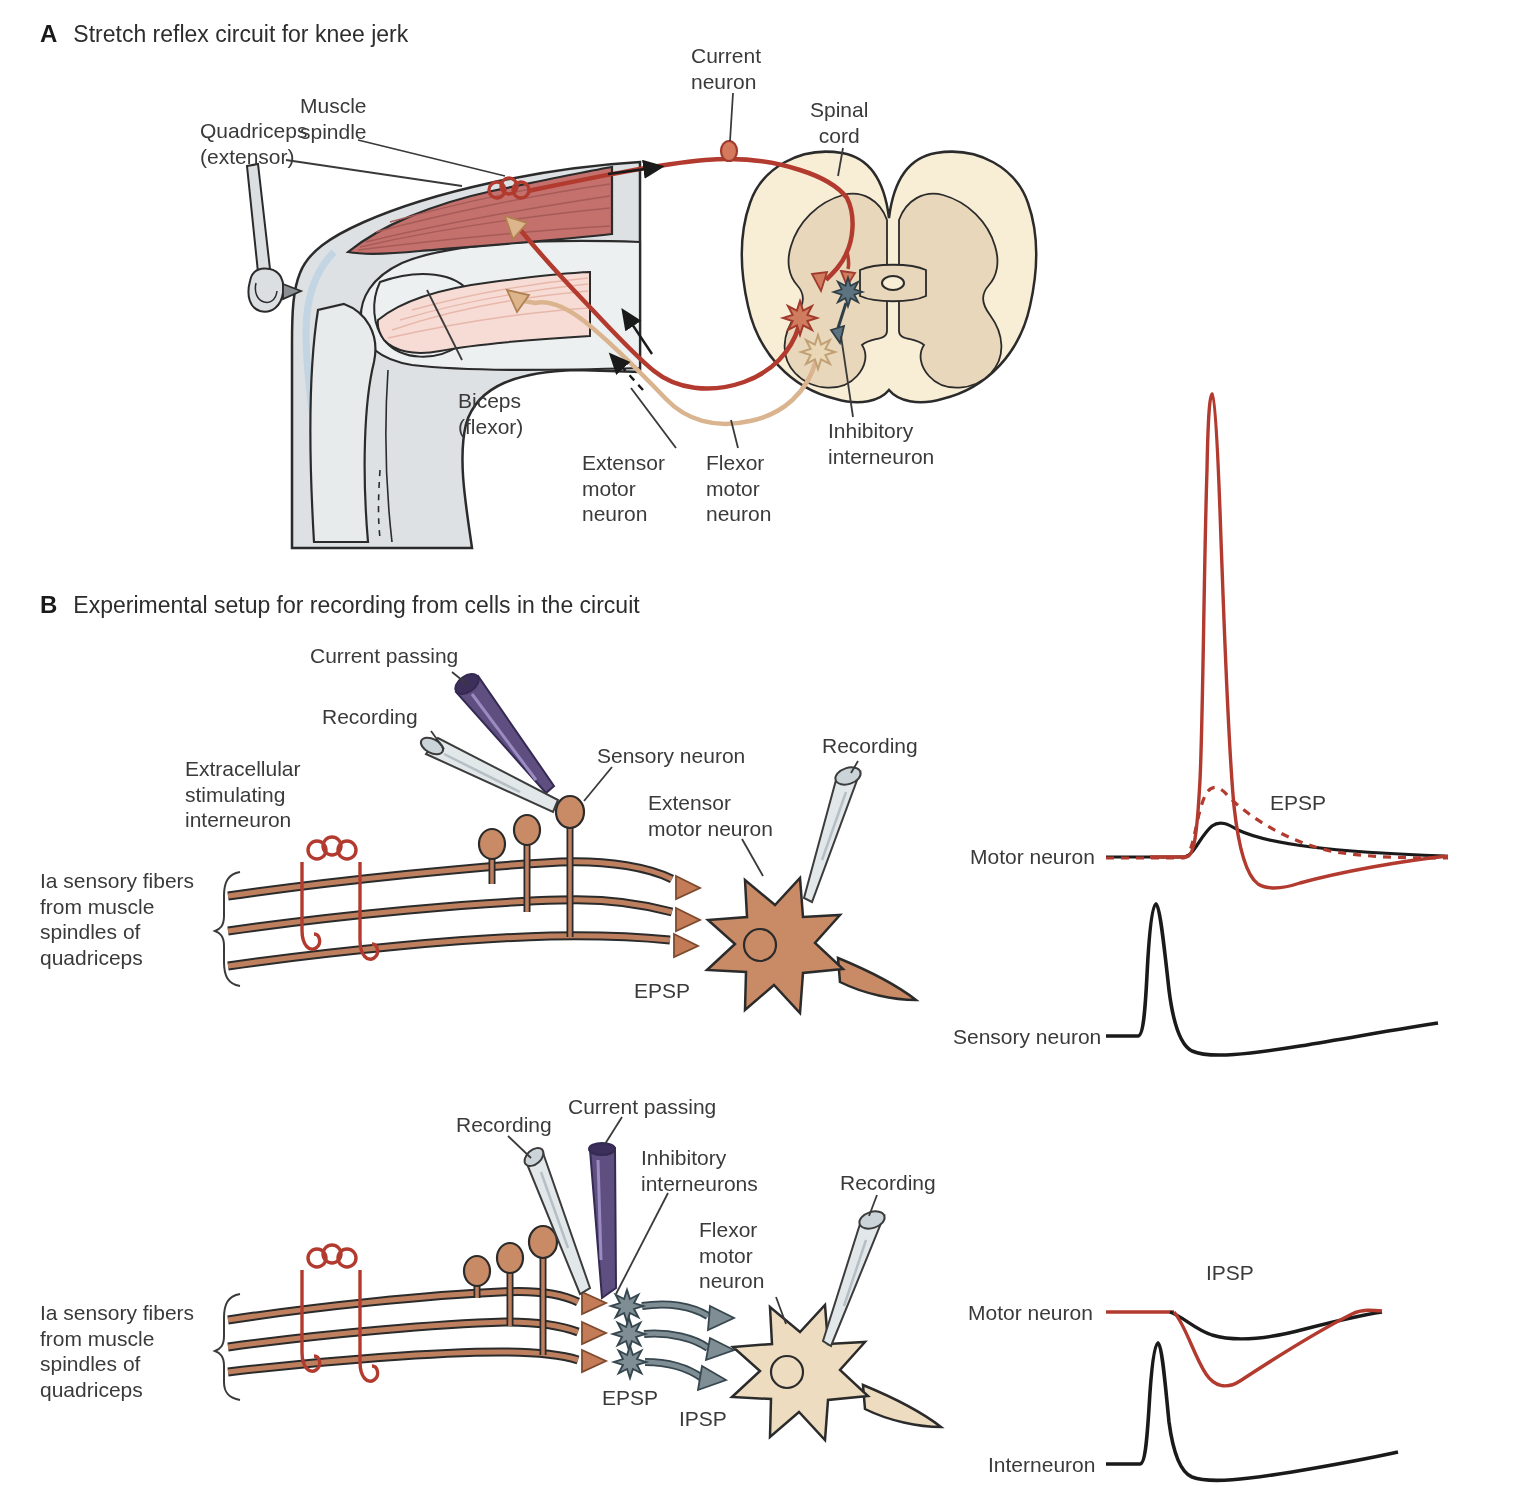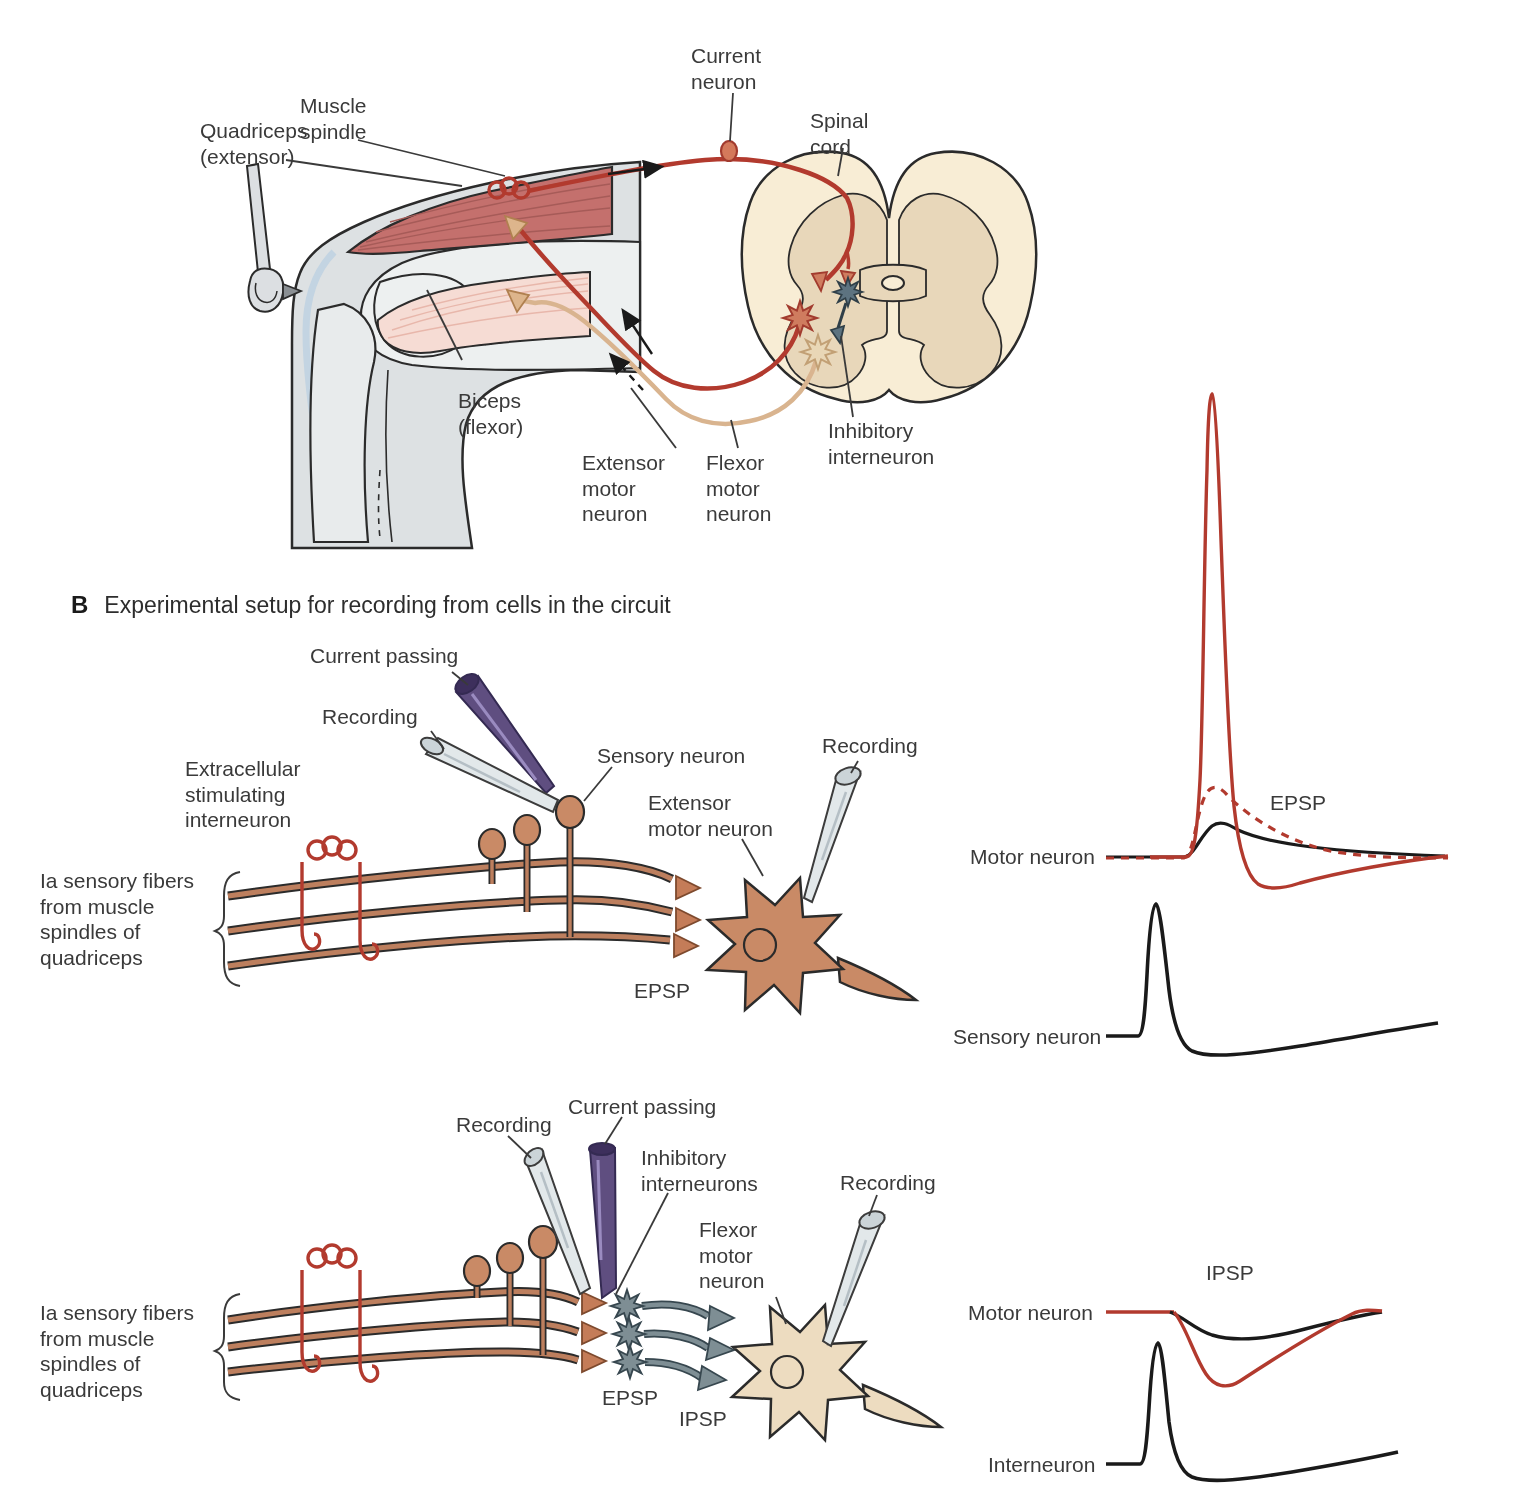--- a/index.html
+++ b/index.html
@@ -310,40 +310,43 @@
       <path d="M1170,1312 C1184,1317 1194,1329 1212,1335 C1235,1342 1268,1339 1305,1329
                C1340,1320 1362,1315 1382,1312" stroke="#1a1a1a" stroke-width="3.4"></path>
       <path d="M1174,1312 C1186,1326 1194,1356 1206,1374 C1214,1386 1226,1390 1240,1381
                C1272,1360 1318,1331 1352,1314 C1362,1309 1372,1310 1382,1311" stroke="#b23a2e" stroke-width="3.4"></path>
       <path d="M1106,1464 L1140,1464 C1145,1464 1147,1440 1149,1408 C1151,1373 1154,1345 1158,1343
                C1162,1345 1165,1382 1169,1422 C1173,1452 1180,1472 1192,1477
                C1210,1484 1248,1479 1292,1472 C1345,1463 1380,1456 1398,1452" stroke="#1a1a1a" stroke-width="3.6"></path>
     </g>
   </svg>
 
+  <div class="titlerow" style="left:40px; top:20px;">
+    <span class="panel-letter">A</span><span class="panel-title">Stretch reflex circuit for knee jerk</span>
+  </div>
   <div class="lbl" style="left:200px; top:118px;">Quadriceps
 (extensor)</div>
   <div class="lbl" style="left:300px; top:93px;">Muscle
 spindle</div>
   <div class="lbl" style="left:691px; top:43px;">Current
 neuron</div>
-  <div class="lbl" style="left:810px; top:108px;">Spinal
+  <div class="lbl" style="left:810px; top:97px;text-align:center;">Spinal
 cord</div>
   <div class="lbl" style="left:458px; top:360px;margin-top:28px;">Biceps
 (flexor)</div>
   <div class="lbl" style="left:582px; top:450px;">Extensor
 motor
 neuron</div>
   <div class="lbl" style="left:706px; top:450px;">Flexor
 motor
 neuron</div>
   <div class="lbl" style="left:828px; top:418px;">Inhibitory
 interneuron</div>
 
-  <div class="titlerow" style="left:40px; top:591px;margin-left:31px;">
+  <div class="titlerow" style="left:40px; top:591px;">
     <span class="panel-letter">B</span><span class="panel-title">Experimental setup for recording from cells in the circuit</span>
   </div>
   <div class="lbl" style="left:310px; top:643px;">Current passing</div>
   <div class="lbl" style="left:322px; top:704px;">Recording</div>
   <div class="lbl" style="left:185px; top:756px;">Extracellular
 stimulating
 interneuron</div>
   <div class="lbl" style="left:597px; top:743px;">Sensory neuron</div>
   <div class="lbl" style="left:648px; top:790px;">Extensor
 motor neuron</div>

